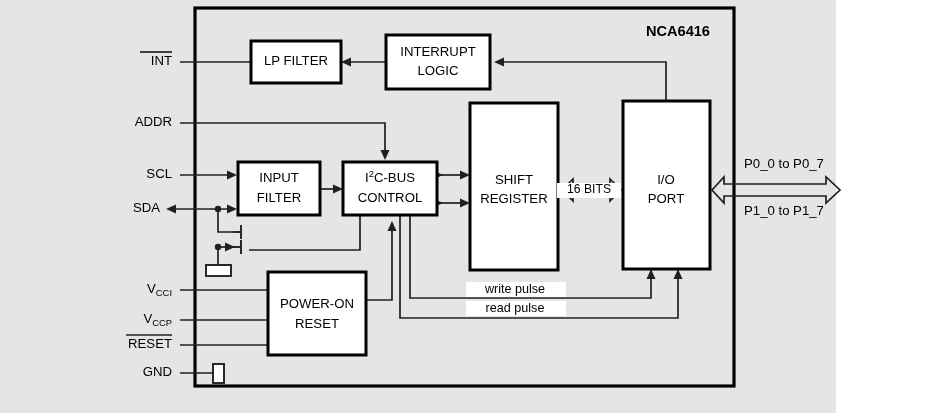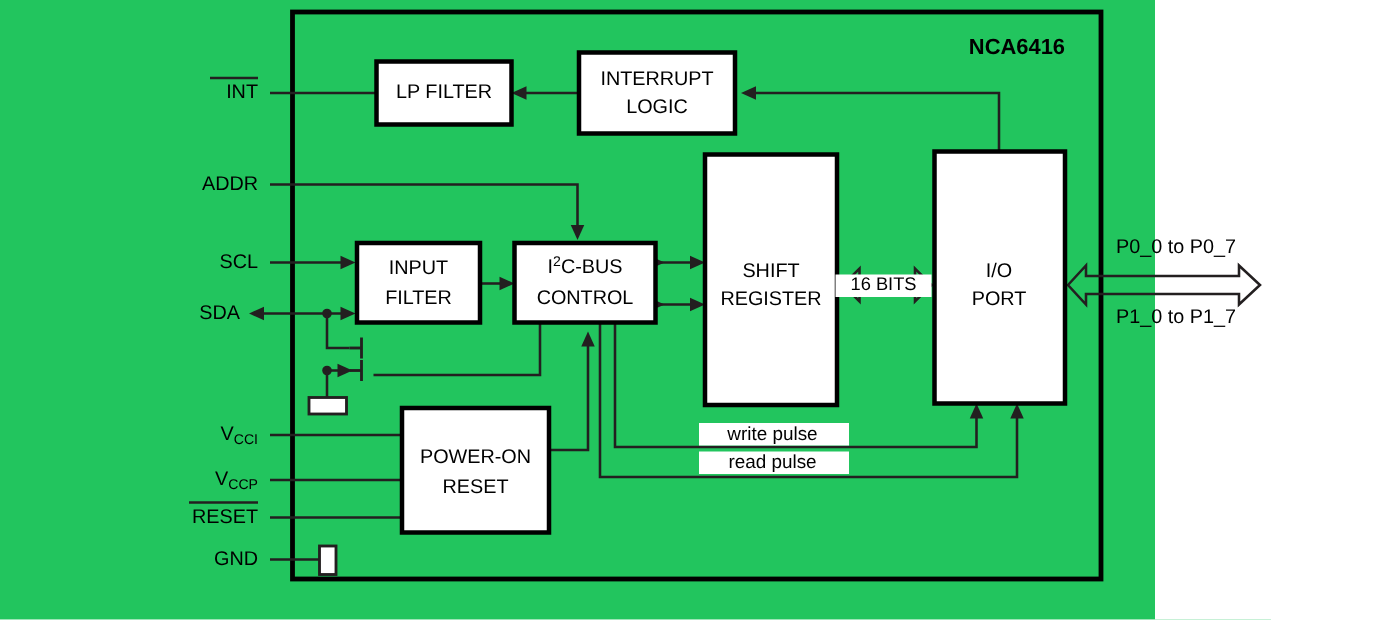--- a/index.html
+++ b/index.html
@@ -1,17 +1,17 @@
 <!DOCTYPE html>
 <html><head>
 <meta charset="utf-8">
 <style>
   html,body{margin:0;padding:0;background:#ffffff;}
   body{width:930px;height:413px;overflow:hidden;font-family:"Liberation Sans",sans-serif;}
-  #stage{position:relative;width:770px;height:413px;background:#22c55e;text-align:right;}
+  #stage{position:relative;width:836px;height:413px;background:#e5e5e5;text-align:right;}
   svg{display:block;}
   .blk{fill:#ffffff;stroke:#000000;stroke-width:3;}
   .chipbdr{fill:none;stroke:#000000;stroke-width:3.2;}
   .wire{stroke:#231f20;stroke-width:1.7;fill:none;}
   .wire2{stroke:#231f20;stroke-width:1.9;fill:none;}
   .busout{fill:none;stroke:#231f20;stroke-width:1.7;stroke-linejoin:miter;}
   .pad{fill:#ffffff;stroke:#231f20;stroke-width:1.9;}
   .txt{font-family:"Liberation Sans",sans-serif;fill:#000000;}
   .blklbl{font-size:13.2px;text-anchor:middle;dominant-baseline:middle;}
   .pinlbl{font-size:13.2px;text-anchor:end;dominant-baseline:middle;}

